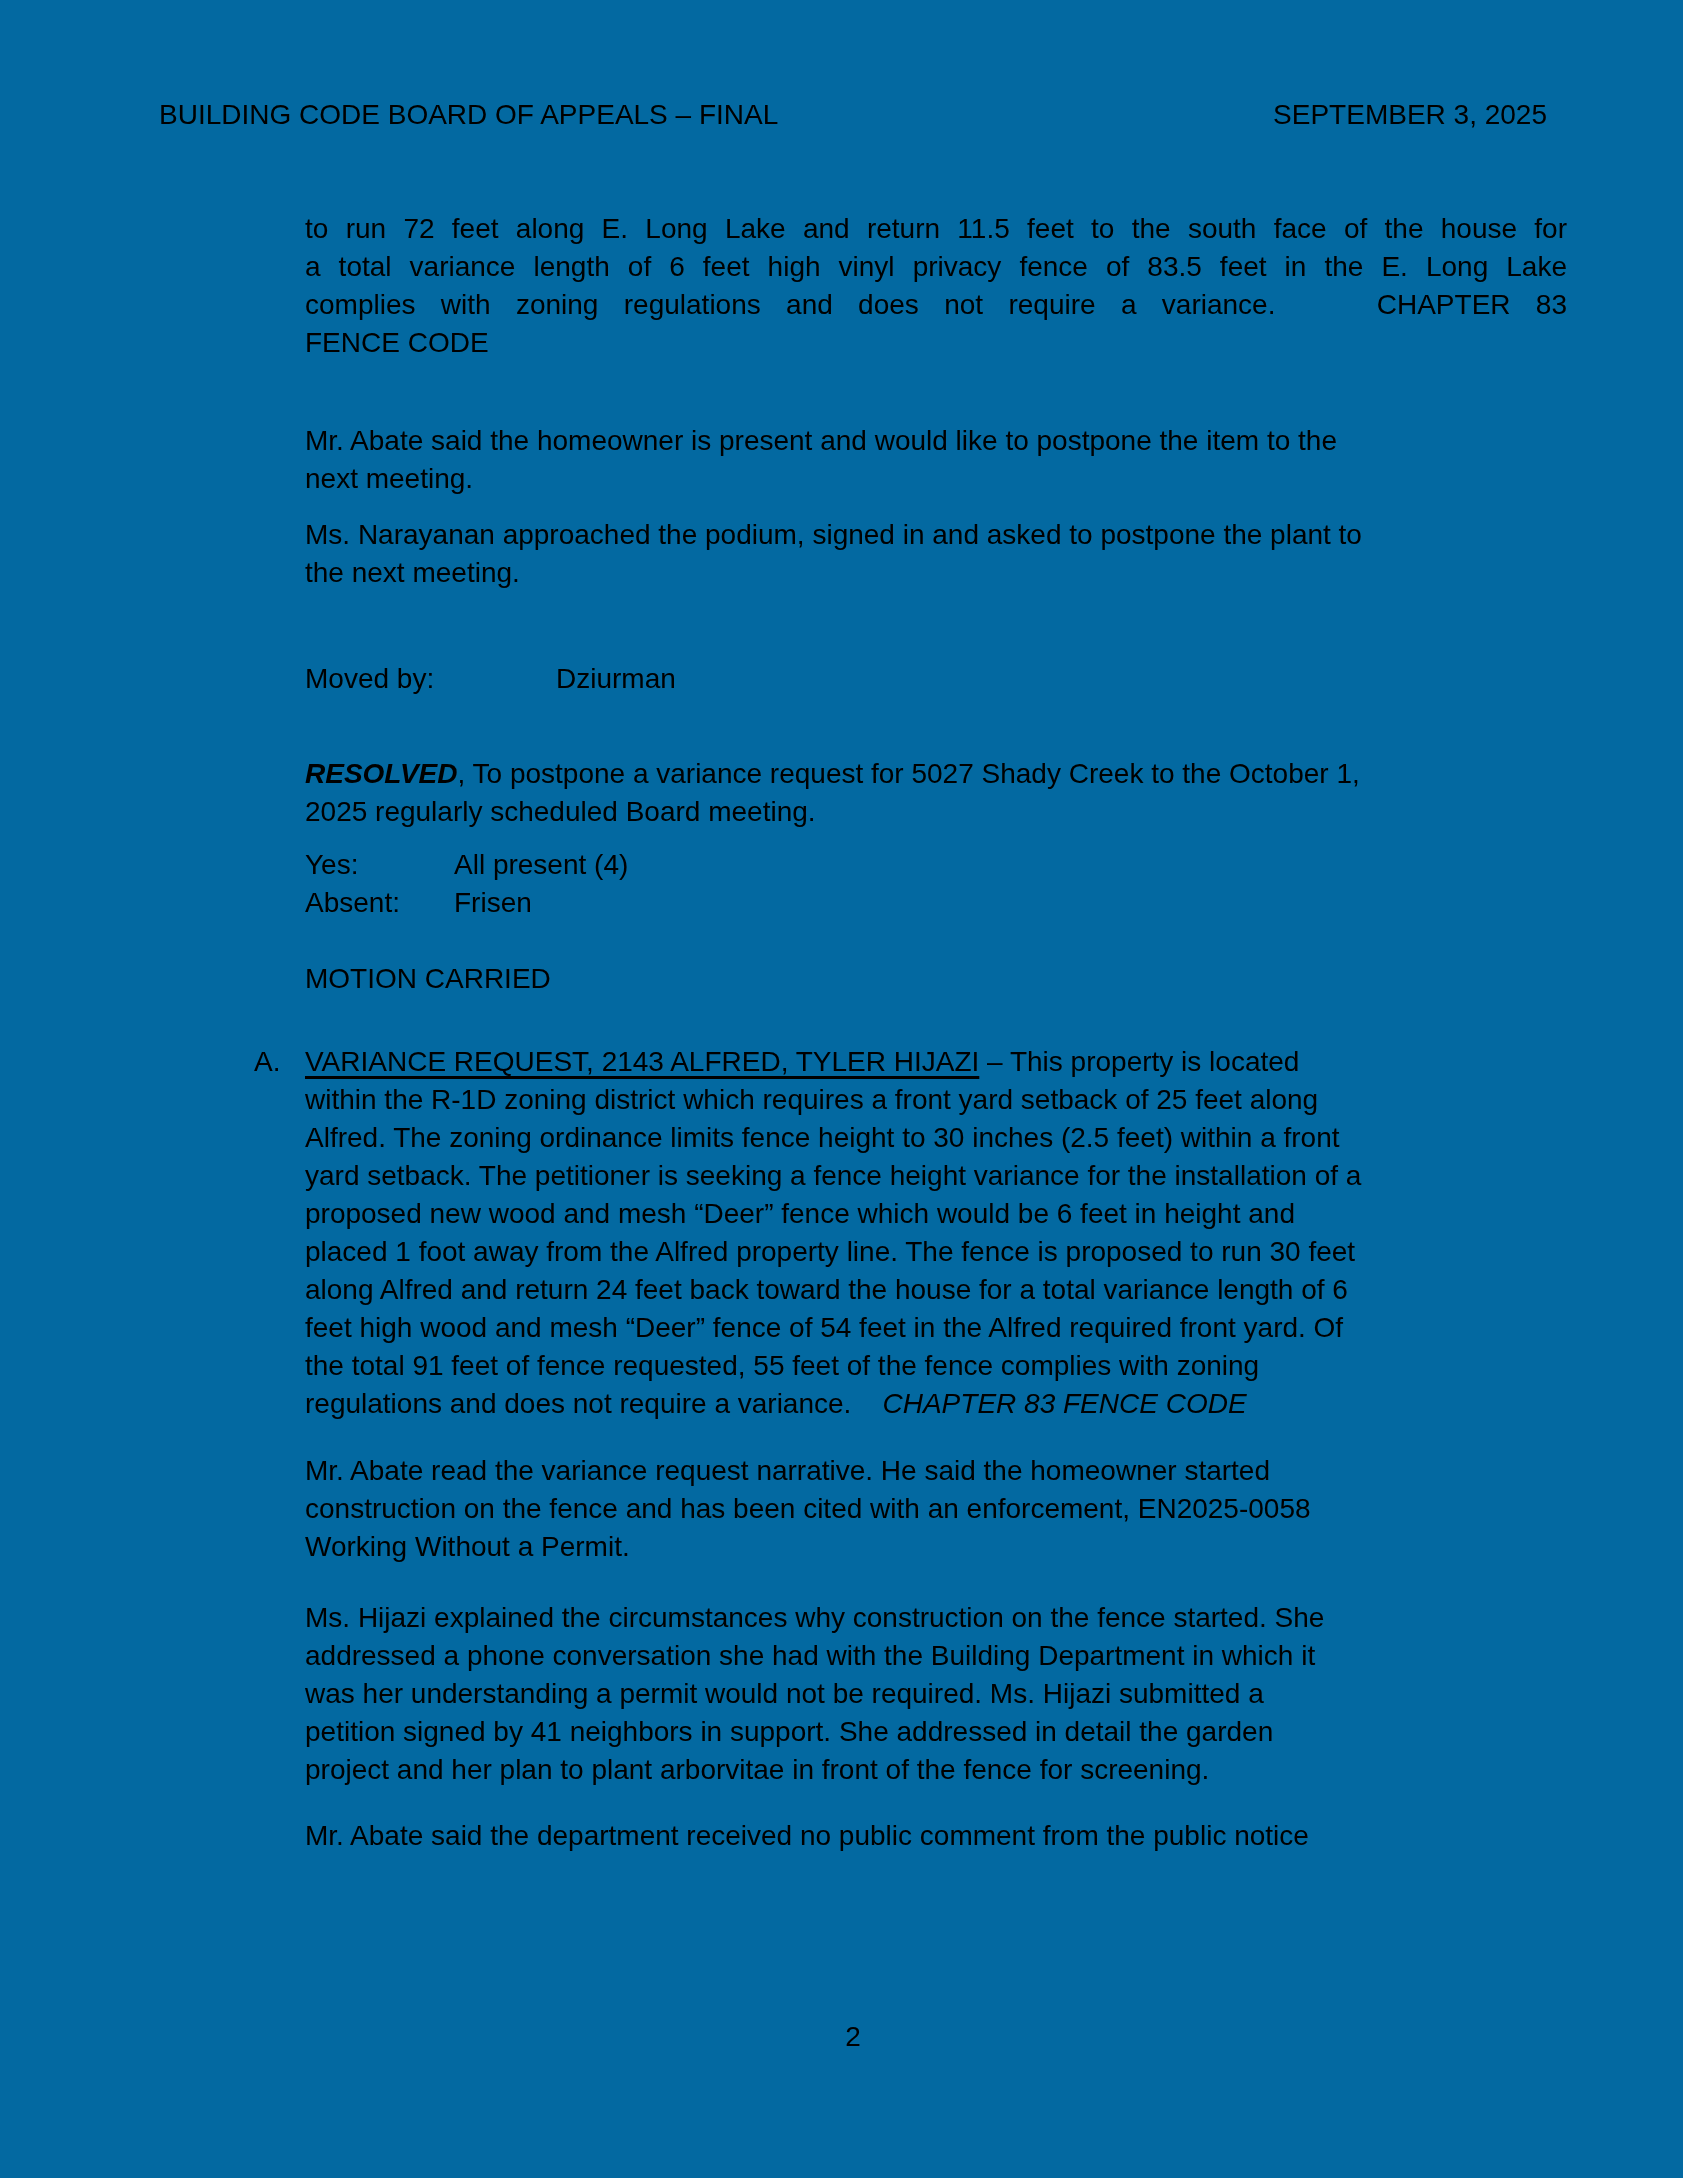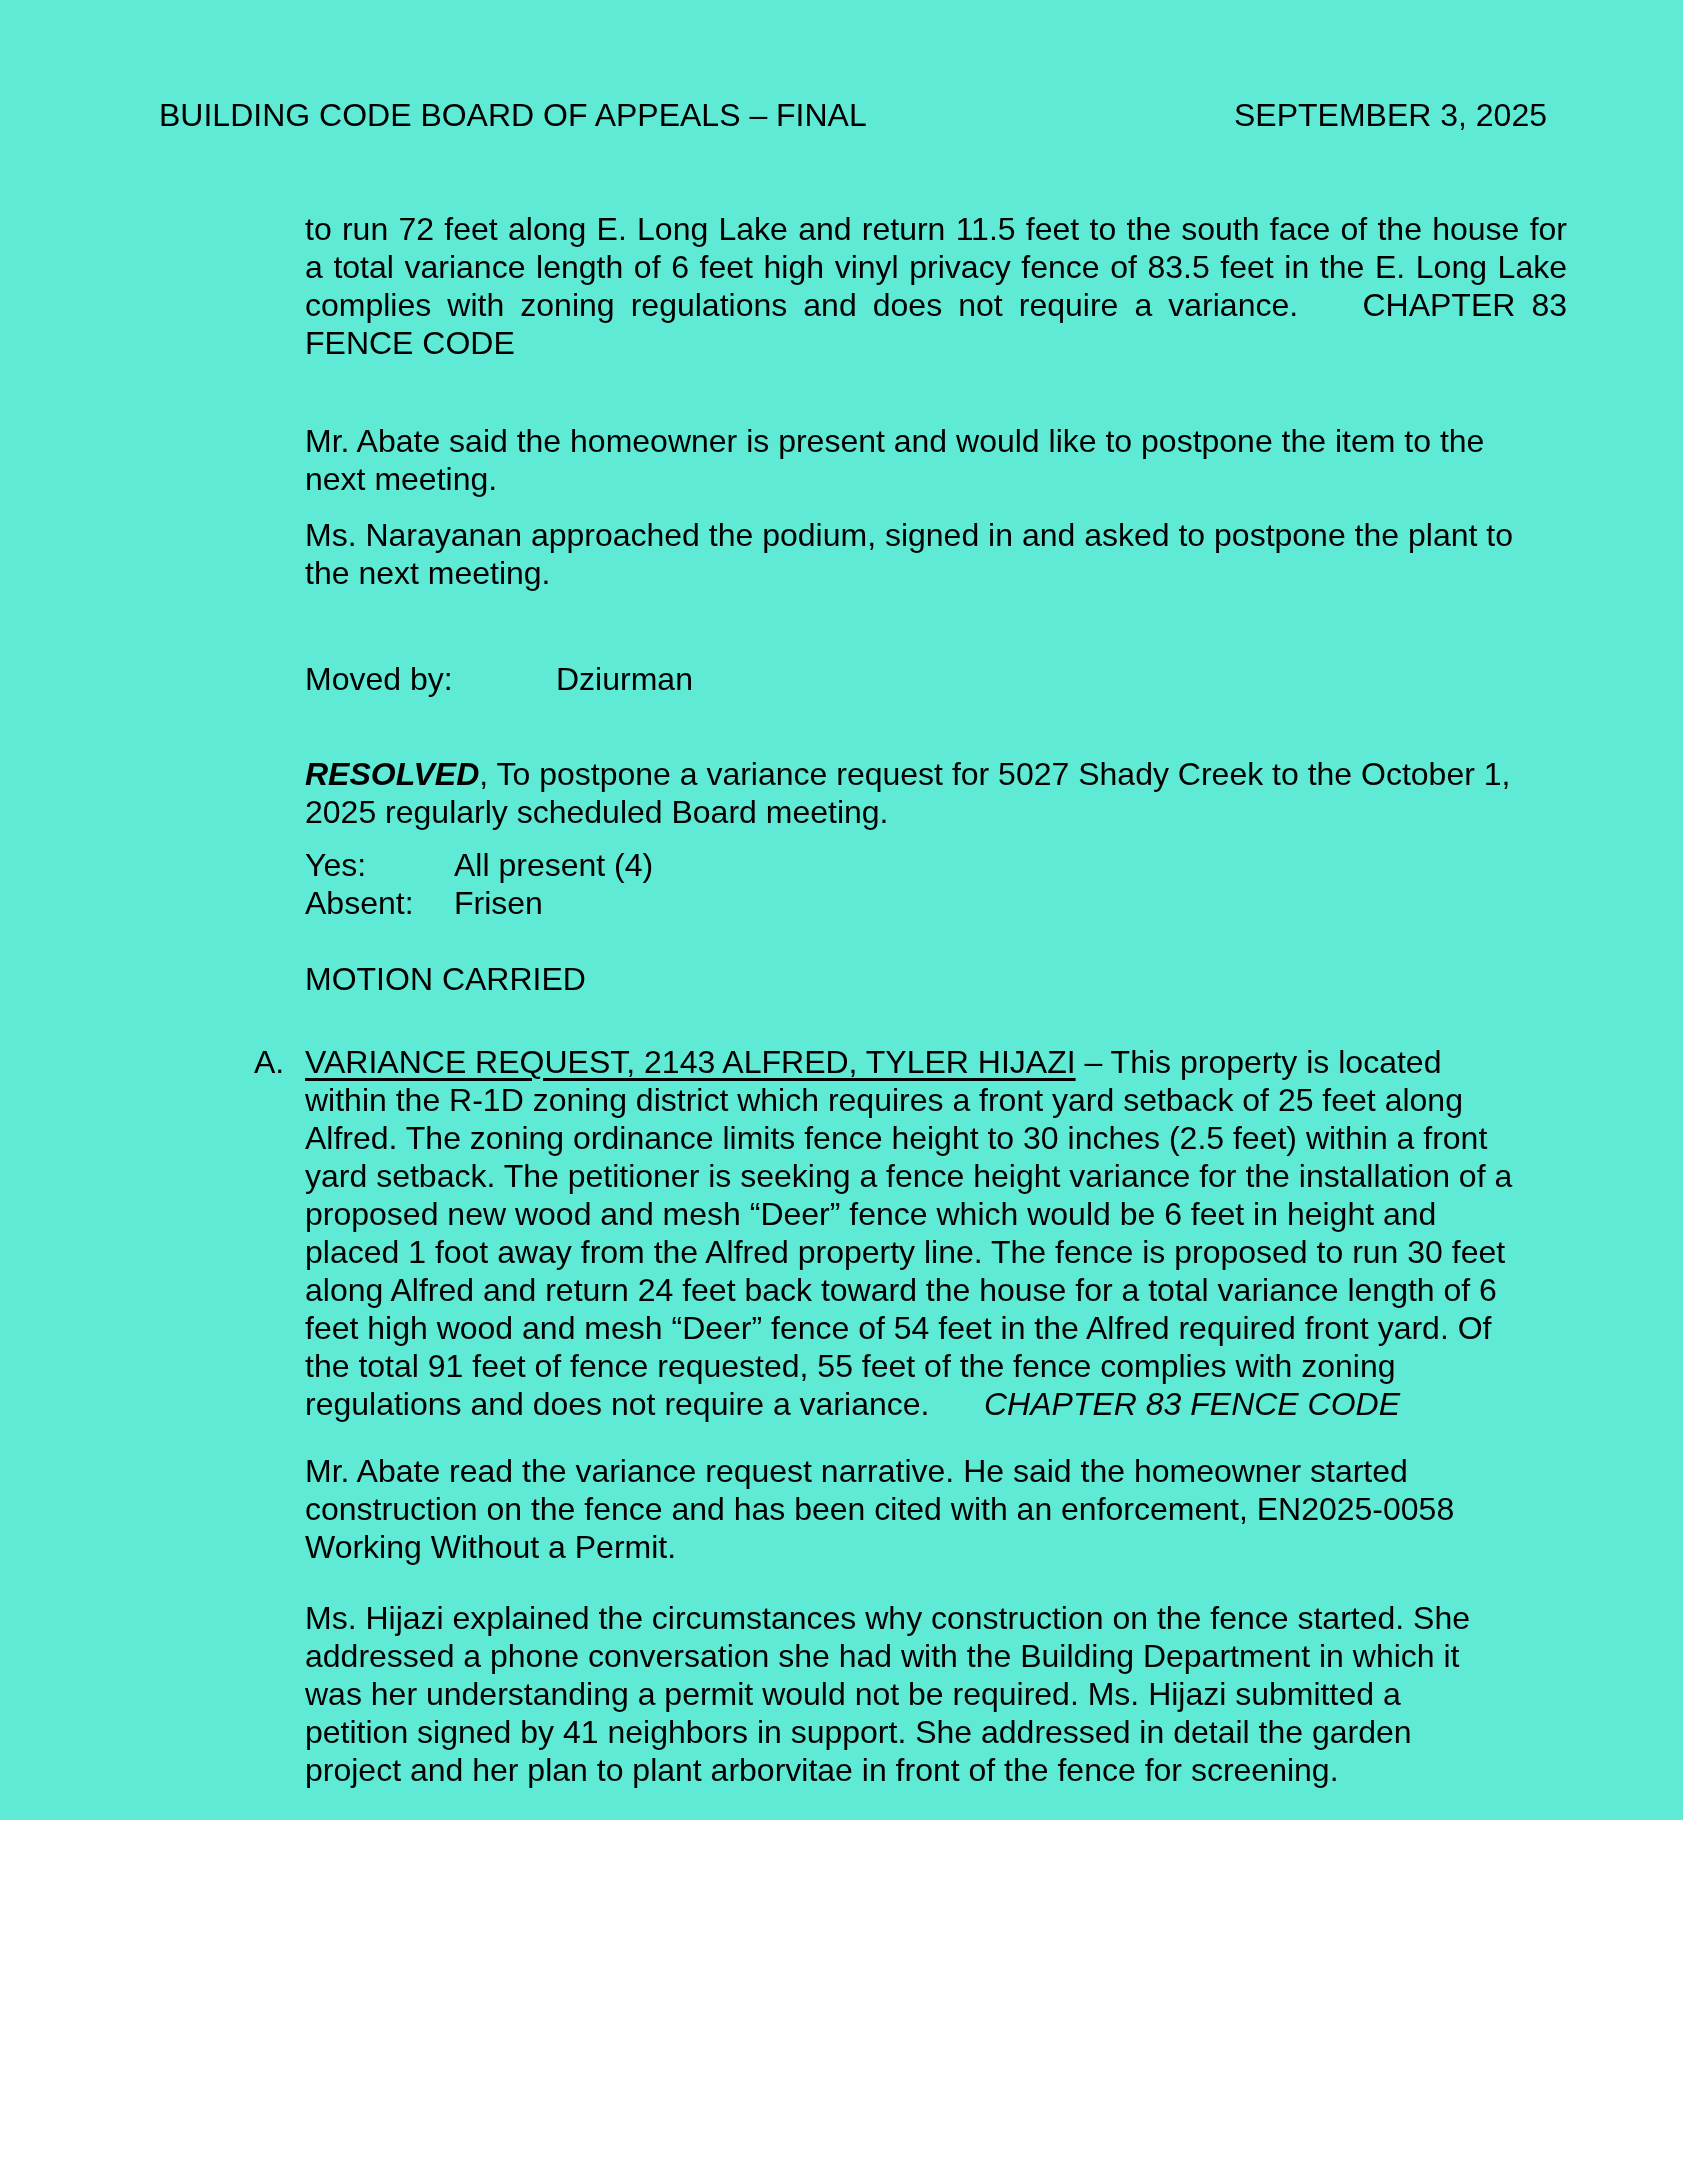--- a/index.html
+++ b/index.html
@@ -1,33 +1,33 @@
 <!DOCTYPE html>
 <html><head>
 <meta charset="utf-8">
 <title>Document</title>
 <style>
   html,body { margin:0; padding:0; background:#ffffff; }
   .page {
-    position:relative; width:1683px; height:1820px; background:#5eead4;
-    color:#000000; font-family:"Liberation Sans", sans-serif; font-size:32px;
+    position:relative; width:1683px; height:2178px; background:#0369a1;
+    color:#000000; font-family:"Liberation Sans", sans-serif; font-size:28px;
     overflow:hidden;
   }
   .header {
     position:absolute; top:96px; left:159px; width:1388px;
     display:flex; justify-content:space-between; line-height:38px; white-space:nowrap;
   }
   .para { position:absolute; left:305px; width:1262px; }
   .line { line-height:38px; height:38px; white-space:nowrap; }
   .line.j { white-space:normal; text-align:justify; text-align-last:justify; }
   .lbl { display:inline-block; }
   .w254 { width:251px; }
   .w151 { width:149px; }
   .u { text-decoration:underline; text-decoration-thickness:3px; text-underline-offset:5px; }
-  .i { font-style:italic;margin-left:19px; }
+  .i { font-style:italic; }
   .bi { font-weight:bold; font-style:italic; }
   .bold { font-weight:normal; }
   .marker { position:absolute; left:-51px; top:0; line-height:38px; }
   .footer { position:absolute; top:2018px; left:159px; width:1388px;
             text-align:center; line-height:38px; }
 </style>
 </head>
 <body>
 
 <div class="page">

